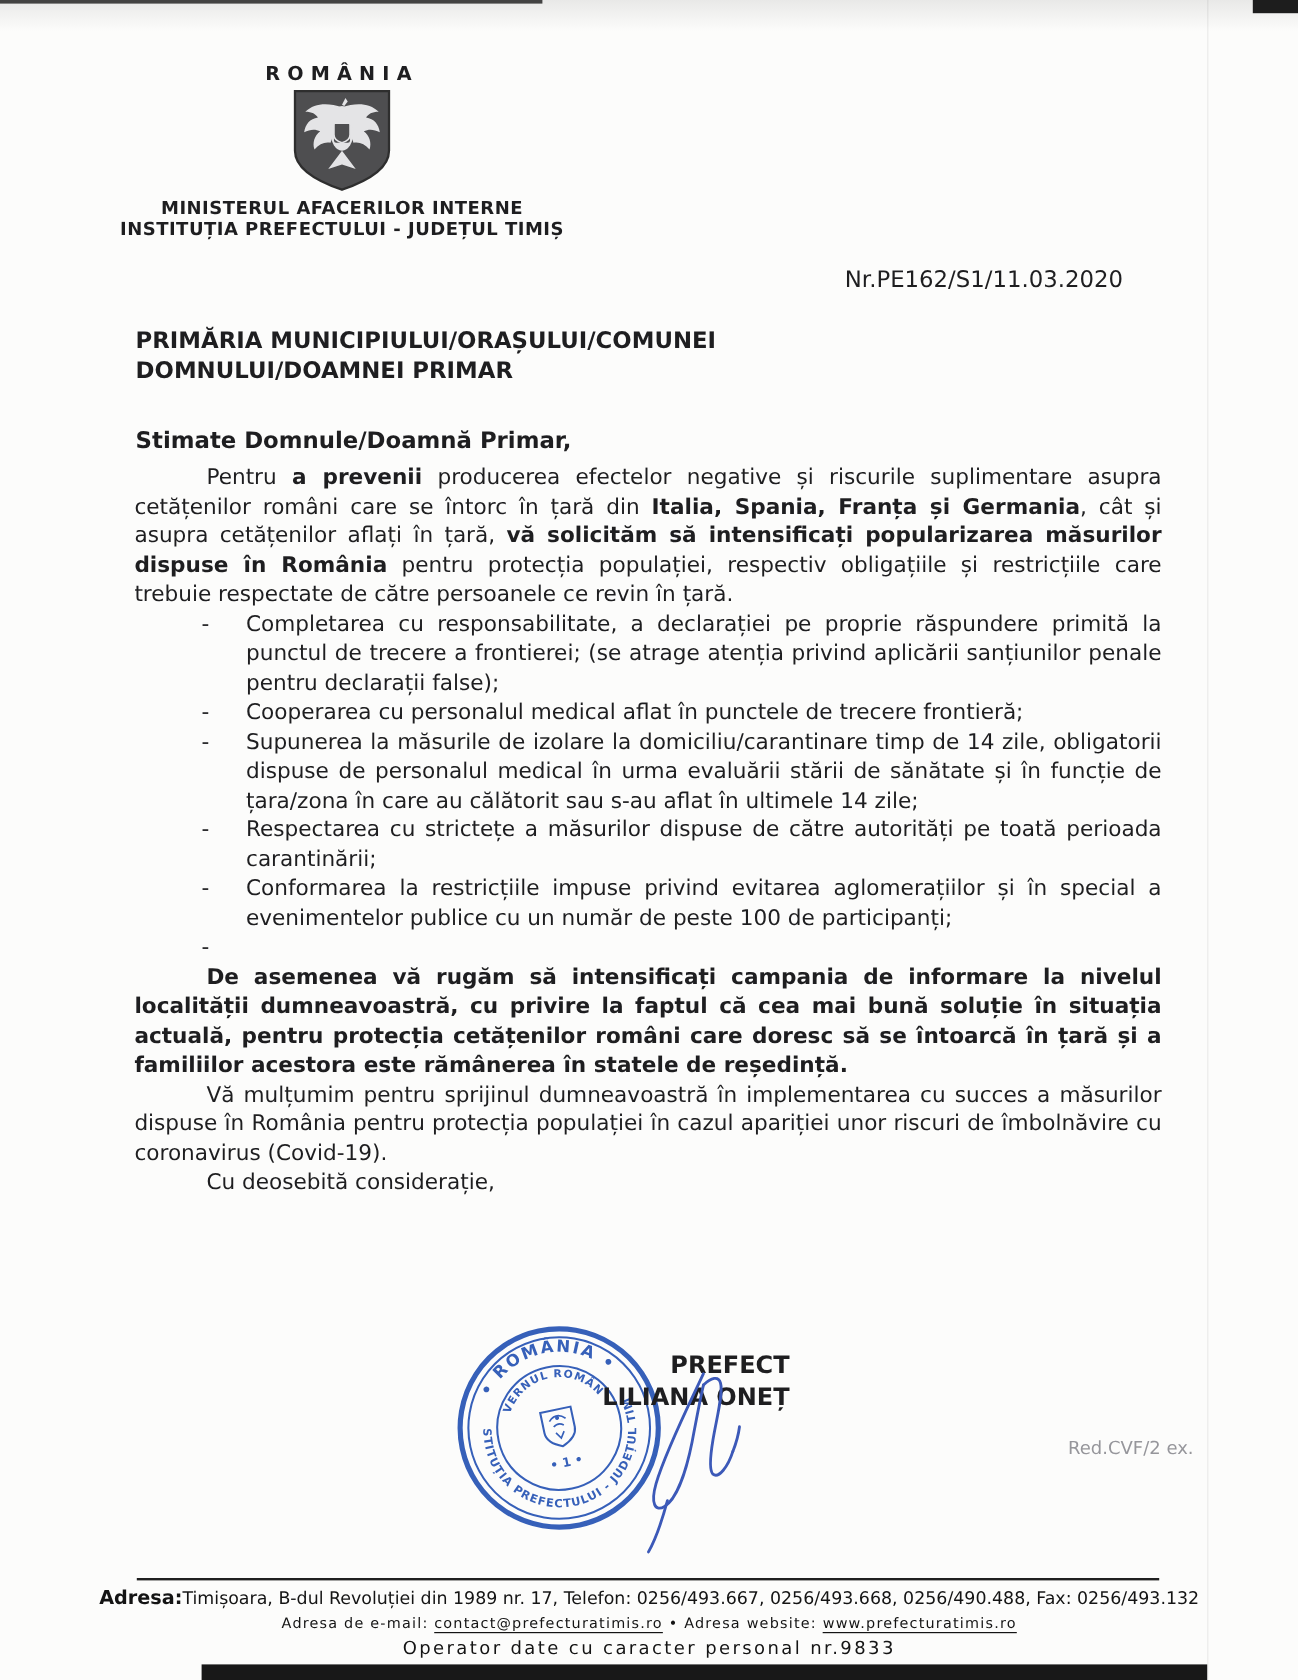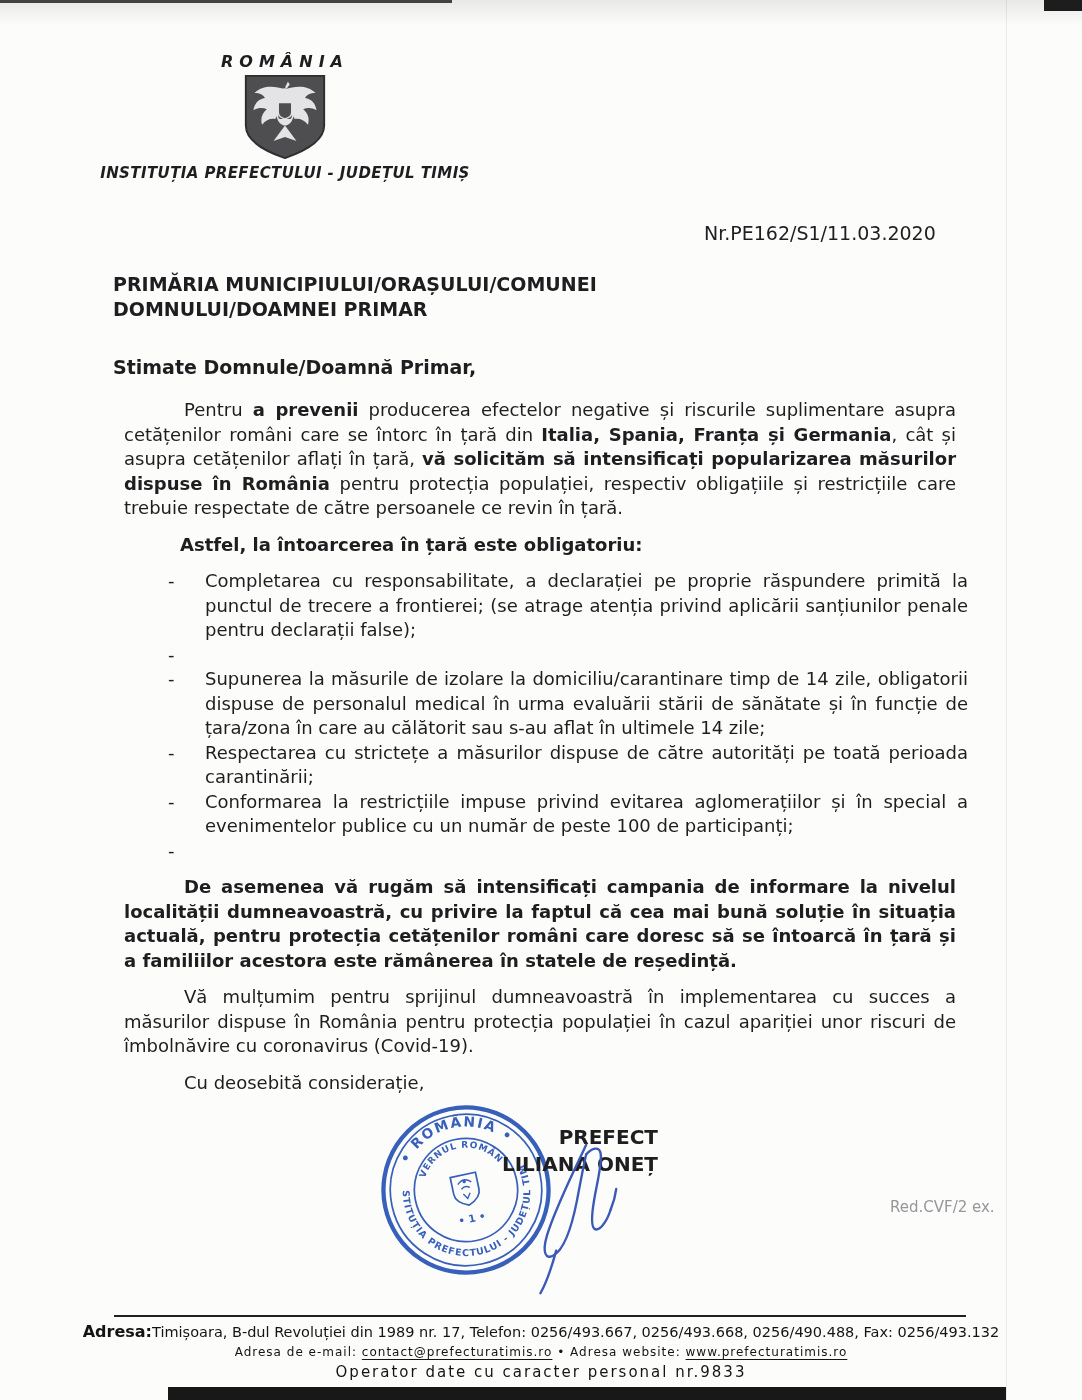--- a/index.html
+++ b/index.html
@@ -10,34 +10,34 @@
   }
   
   .scan-shade{position:absolute;left:0;top:0;width:1082px;height:26px;
     background:linear-gradient(to bottom,rgba(60,60,58,0.10),rgba(0,0,0,0));}
   .scan-top-strip{position:absolute;left:0;top:0;width:452px;height:3px;background:rgba(38,38,38,.85);}
   .scan-top-right-bar{position:absolute;left:1044px;top:0;width:38px;height:11px;background:#1d1d1d;}
   .scan-bottom-bar{position:absolute;left:168px;top:1387px;width:838px;height:13px;background:#181818;}
   .scan-right-line{position:absolute;left:1006px;top:0;width:1px;height:1400px;background:rgba(0,0,0,.07);}
 
   
-  .letterhead{position:absolute;left:85px;top:52px;width:400px;text-align:center;font-style:italic;}
+  .letterhead{position:absolute;left:85px;top:52px;width:400px;text-align:center;}
   .lh-country{font-weight:bold;font-size:16px;letter-spacing:6px;}
   .lh-coat{display:block;margin:3px auto 4px auto;}
   .lh-ministry{font-weight:bold;font-size:15px;line-height:18px;letter-spacing:.4px;}
 
   .ref-number{position:absolute;left:704px;top:222px;font-size:19px;}
 
   .addressee{position:absolute;left:113px;top:272px;font-weight:bold;font-size:19px;line-height:25px;}
   .salutation{position:absolute;left:113px;top:356px;font-weight:bold;font-size:19px;}
 
   
   .body-flow{position:absolute;left:112px;top:386px;width:856px;
     font-size:18px;line-height:24.5px;text-align:justify;}
-  .body-flow p{margin:12px;}
+  .body-flow p{margin:0;}
   .b{font-weight:bold;}
   .indent{text-indent:60px;}
   .obligations-heading{padding-left:56px;font-weight:bold;}
   ul.obligations{list-style:none;margin:0;padding:0;}
   ul.obligations li{display:flex;padding-left:56px;}
   .li-marker{flex:0 0 37px;}
   .li-text{flex:1;text-align:justify;}
   .para-strong{font-weight:bold;}
   .thanks{margin-top:25px;}
   .closing-line{margin-top:44px;padding-left:60px;}
@@ -78,44 +78,45 @@
 
       <path d="M50,14 l3,-6 l2,3 l-3,4 z" fill="#e4e4e6"></path>
       <path d="M50,16 C38,12 26,12 18,20 C24,20 27,22 29,25 C22,26 18,31 17,38 C22,35 27,35 31,37 C26,41 24,47 26,53 C30,48 35,46 40,47 Z" fill="#e4e4e6"></path>
       <path d="M50,16 C62,12 74,12 82,20 C76,20 73,22 71,25 C78,26 82,31 83,38 C78,35 73,35 69,37 C74,41 76,47 74,53 C70,48 65,46 60,47 Z" fill="#e4e4e6"></path>
       <ellipse cx="50" cy="38" rx="10" ry="16" fill="#e4e4e6"></ellipse>
       <circle cx="50" cy="20" r="5" fill="#e4e4e6"></circle>
       <path d="M50,54 L38,70 L50,66 L62,70 Z" fill="#e4e4e6"></path>
       <rect x="43" y="30" width="14" height="17" rx="2" fill="#4e4e50"></rect>
       <path d="M43,30 h14 v10 q0,5 -7,7 q-7,-2 -7,-7 z" fill="none" stroke="#e4e4e6" stroke-width="1.4"></path>
     </svg>
+    <div class="lh-ministry">MINISTERUL AFACERILOR INTERNE</div>
     <div class="lh-ministry">INSTITUȚIA PREFECTULUI - JUDEȚUL TIMIȘ</div>
   </div>
 
   <div class="ref-number">Nr.PE162/S1/11.03.2020</div>
 
   <div class="addressee">
     <div>PRIMĂRIA MUNICIPIULUI/ORAȘULUI/COMUNEI</div>
     <div>DOMNULUI/DOAMNEI PRIMAR</div>
   </div>
 
   <div class="salutation">Stimate Domnule/Doamnă Primar,</div>
 
   <div class="body-flow">
     <p class="indent"><span>Pentru </span><span class="b">a prevenii</span><span> producerea efectelor negative și riscurile suplimentare asupra cetățenilor români care se întorc în țară din </span><span class="b">Italia, Spania, Franța și Germania</span><span>, cât și asupra cetățenilor aflați în țară, </span><span class="b">vă solicităm să intensificați popularizarea măsurilor dispuse în România</span><span> pentru protecția populației, respectiv obligațiile și restricțiile care trebuie respectate de către persoanele ce revin în țară.</span></p>
 
-    <p class="obligations-heading">Astfel, la întoarcerea în țară este obligatoriu:</p>
 
     <ul class="obligations">
       <li>
           <span class="li-marker">-</span>
           <span class="li-text">Completarea cu responsabilitate, a declarației pe proprie răspundere primită la punctul de trecere a frontierei; (se atrage atenția privind aplicării sanțiunilor penale pentru declarații false);</span>
         </li>
       <li>
           <span class="li-marker">-</span>
+          <span class="li-text">Cooperarea cu personalul medical aflat în punctele de trecere frontieră;</span>
         </li>
       <li>
           <span class="li-marker">-</span>
           <span class="li-text">Supunerea la măsurile de izolare la domiciliu/carantinare timp de 14 zile, obligatorii dispuse de personalul medical în urma evaluării stării de sănătate și în funcție de țara/zona în care au călătorit sau s-au aflat în ultimele 14 zile;</span>
         </li>
       <li>
           <span class="li-marker">-</span>
           <span class="li-text">Respectarea cu strictețe a măsurilor dispuse de către autorități pe toată perioada carantinării;</span>
         </li>
       <li>

